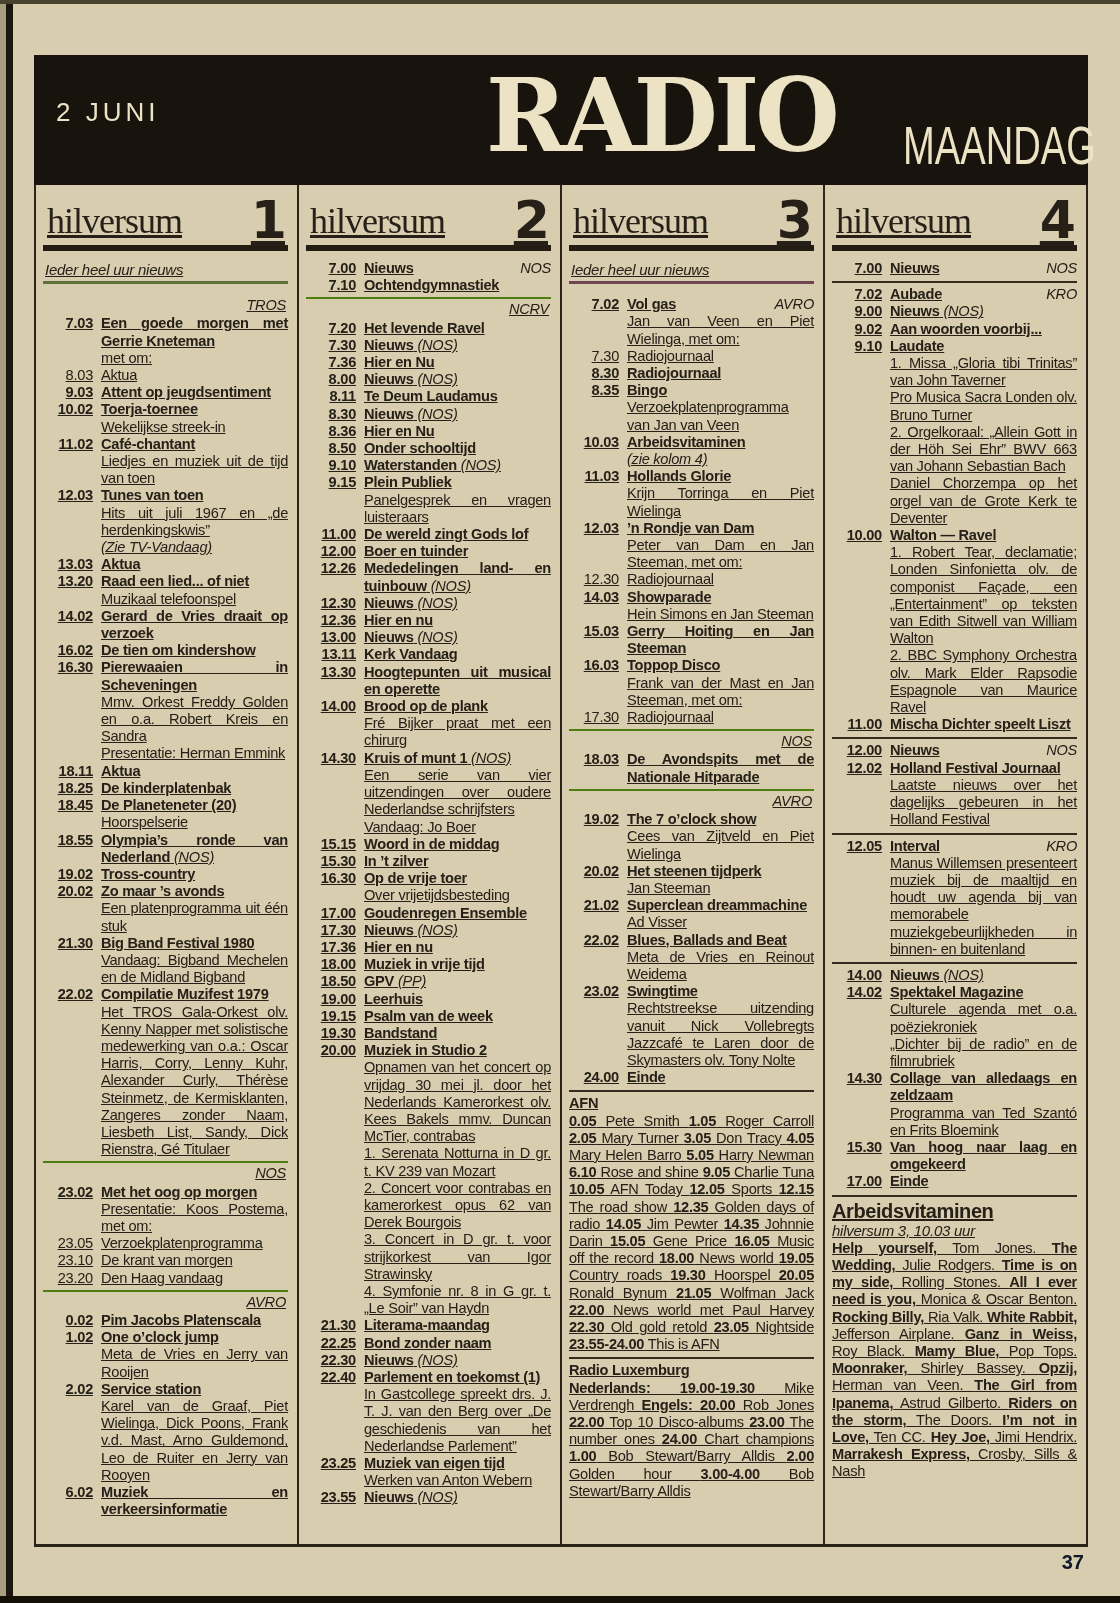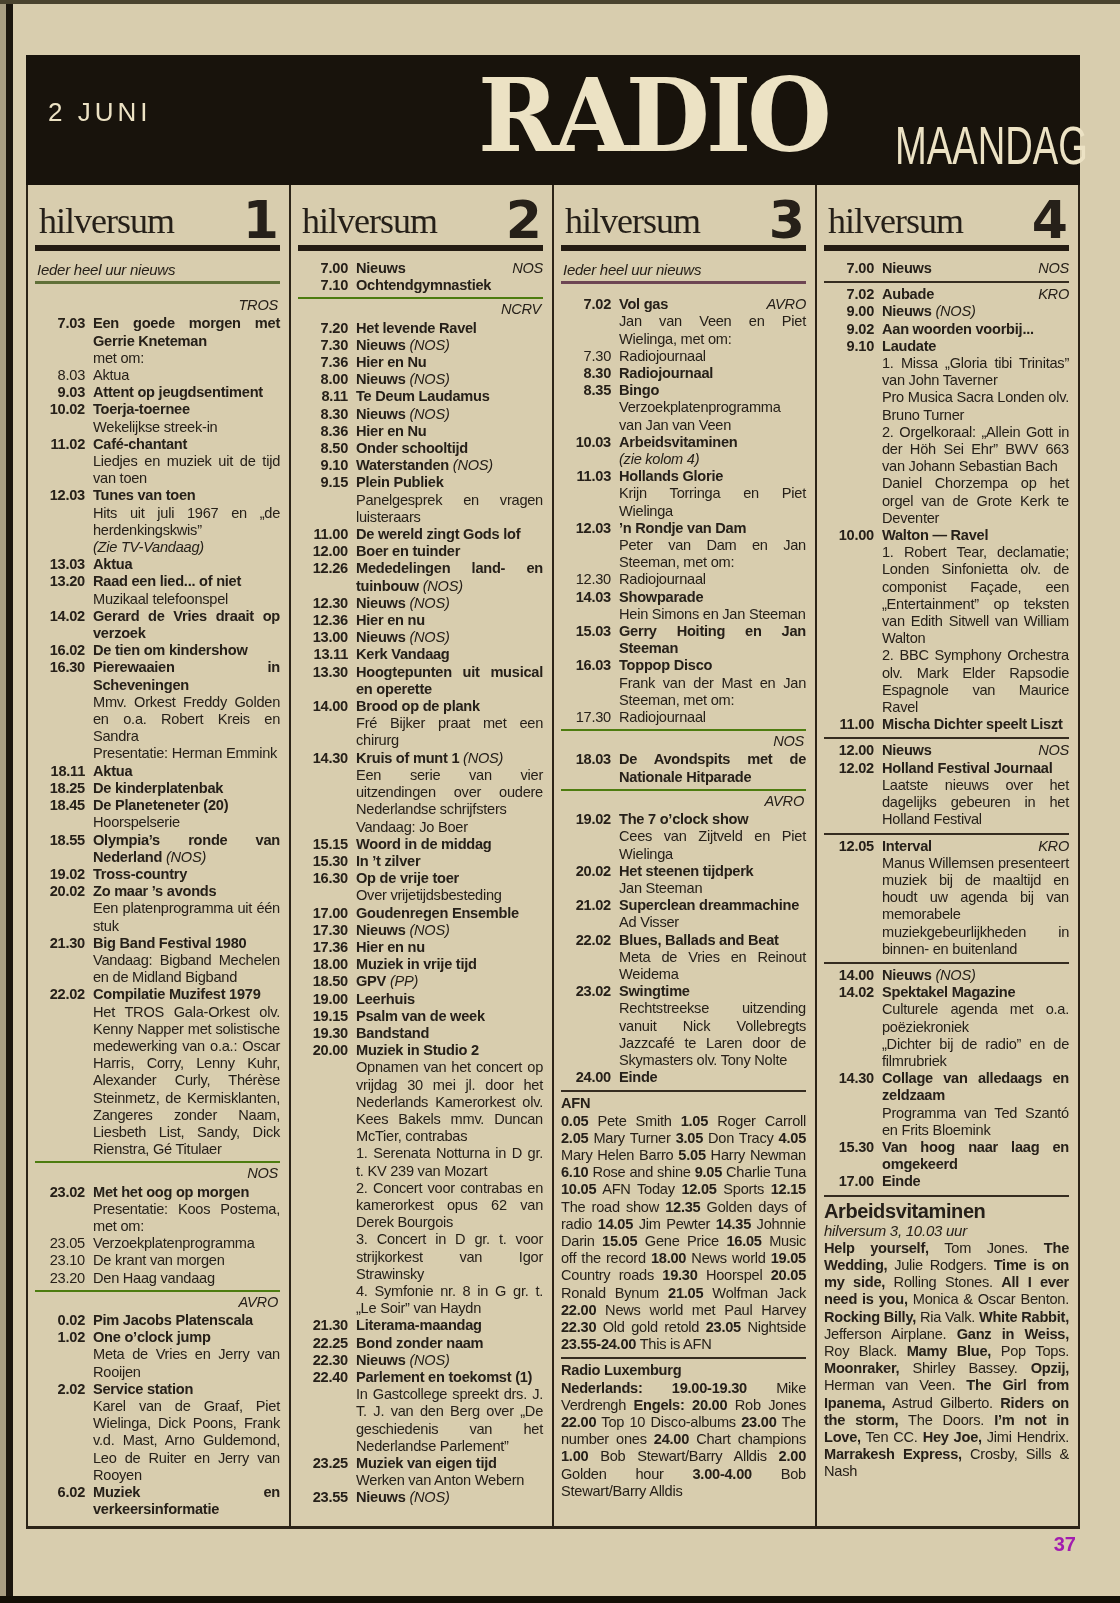--- a/index.html
+++ b/index.html
@@ -6,34 +6,34 @@
     --paper:#d8cdae; --ink:#262019; --mast-bg:#18130c; --mast-text:#ece2c4; --line:#2c2418;
   }
   *{box-sizing:border-box;}
   html,body{margin:0;padding:0;}
   body{font-family:"Liberation Sans",sans-serif;background:#b8ad8f;}
   .scan{position:relative;width:1120px;height:1603px;overflow:hidden;background:var(--paper);}
   .edge-left{position:absolute;left:6px;top:0;width:7px;height:100%;background:#1b160e;}
   .edge-left-shade{position:absolute;left:0;top:0;width:6px;height:100%;background:#a99e82;}
   .edge-top{position:absolute;left:0;top:0;width:100%;height:4px;background:#4a432f;}
   .edge-bottom{position:absolute;left:0;bottom:0;width:100%;height:7px;background:#141007;}
-  .sheet{position:absolute;left:26px;top:55px;width:1054px;}
+  .sheet{position:absolute;left:34px;top:55px;width:1054px;}
 
   
   .masthead{position:relative;height:130px;background:var(--mast-bg);color:var(--mast-text);}
   .mh-date{position:absolute;left:22px;top:42px;font-size:26px;letter-spacing:4px;}
   .mh-brand{position:absolute;left:452px;top:-4px;font-family:"DejaVu Serif",serif;font-weight:bold;
             font-size:97px;letter-spacing:-4px;line-height:130px;transform:scaleY(1.04);}
   .mh-day{position:absolute;right:-8px;top:60px;font-size:53px;letter-spacing:0px;
           transform:scaleX(0.72);transform-origin:right center;font-weight:400;}
 
   
   .columns{display:grid;grid-template-columns:repeat(4,1fr);border-bottom:3px solid var(--line);
            border-right:2px solid var(--line);}
-  .col{border-left:2px solid var(--line);padding:0 9px 8px 7px;color:var(--ink);}
+  .col{border-left:2px solid var(--line);padding:0 9px 26px 7px;color:var(--ink);text-decoration:underline;}
   .col-head{display:flex;align-items:flex-end;padding:14px 3px 0 4px;}
   .station{font-family:"Liberation Serif",serif;font-size:36px;letter-spacing:-1px;line-height:40px;}
   .num{margin-left:auto;font-family:"DejaVu Sans",sans-serif;font-weight:bold;font-size:52px;line-height:42px;letter-spacing:-2px;}
   .col-bar{height:6px;background:#241c13;margin:4px 0 9px 0;}
 
   .col-body{font-size:14.6px;line-height:17.2px;letter-spacing:-0.25px;}
   .note{font-style:italic;font-size:15px;padding:1px 2px 3px 2px;border-bottom:3px solid #607038;margin-bottom:12px;}
   .bcast{font-style:italic;text-align:right;padding:1px 2px 1px 0;}
   .bcast.ruled{border-top:2px solid #4d7c0f;margin-top:3px;padding-top:2px;}
   .row{display:flex;}
@@ -47,21 +47,21 @@
   .rlabel{float:right;font-style:italic;font-weight:normal;margin-left:8px;}
   .det{text-align:justify;}
   .det.it{font-style:italic;}
   hr.rule{border:none;border-top:2px solid #352c20;margin:4px 0 3px 0;}
   .flow-title{font-weight:bold;margin-top:2px;}
   .flow-text{margin:0;text-align:justify;}
   .flow-text b{font-weight:bold;}
   .feature-title{font-weight:bold;font-size:20px;letter-spacing:-0.4px;margin-top:3px;line-height:22px;}
   .feature-sub{font-style:italic;font-size:15px;margin-bottom:1px;}
 
-  .pageno{text-align:right;font-weight:bold;font-size:20px;padding:4px 4px 0 0;color:#a21caf;}
+  .pageno{text-align:right;font-weight:bold;font-size:20px;padding:4px 4px 0 0;color:#0f172a;}
 </style>
 </head>
 <body>
 
 <div class="scan">
   <div class="edge-left-shade"></div>
   <div class="edge-left"></div>
   <div class="edge-top"></div>
 
   <div class="sheet">

